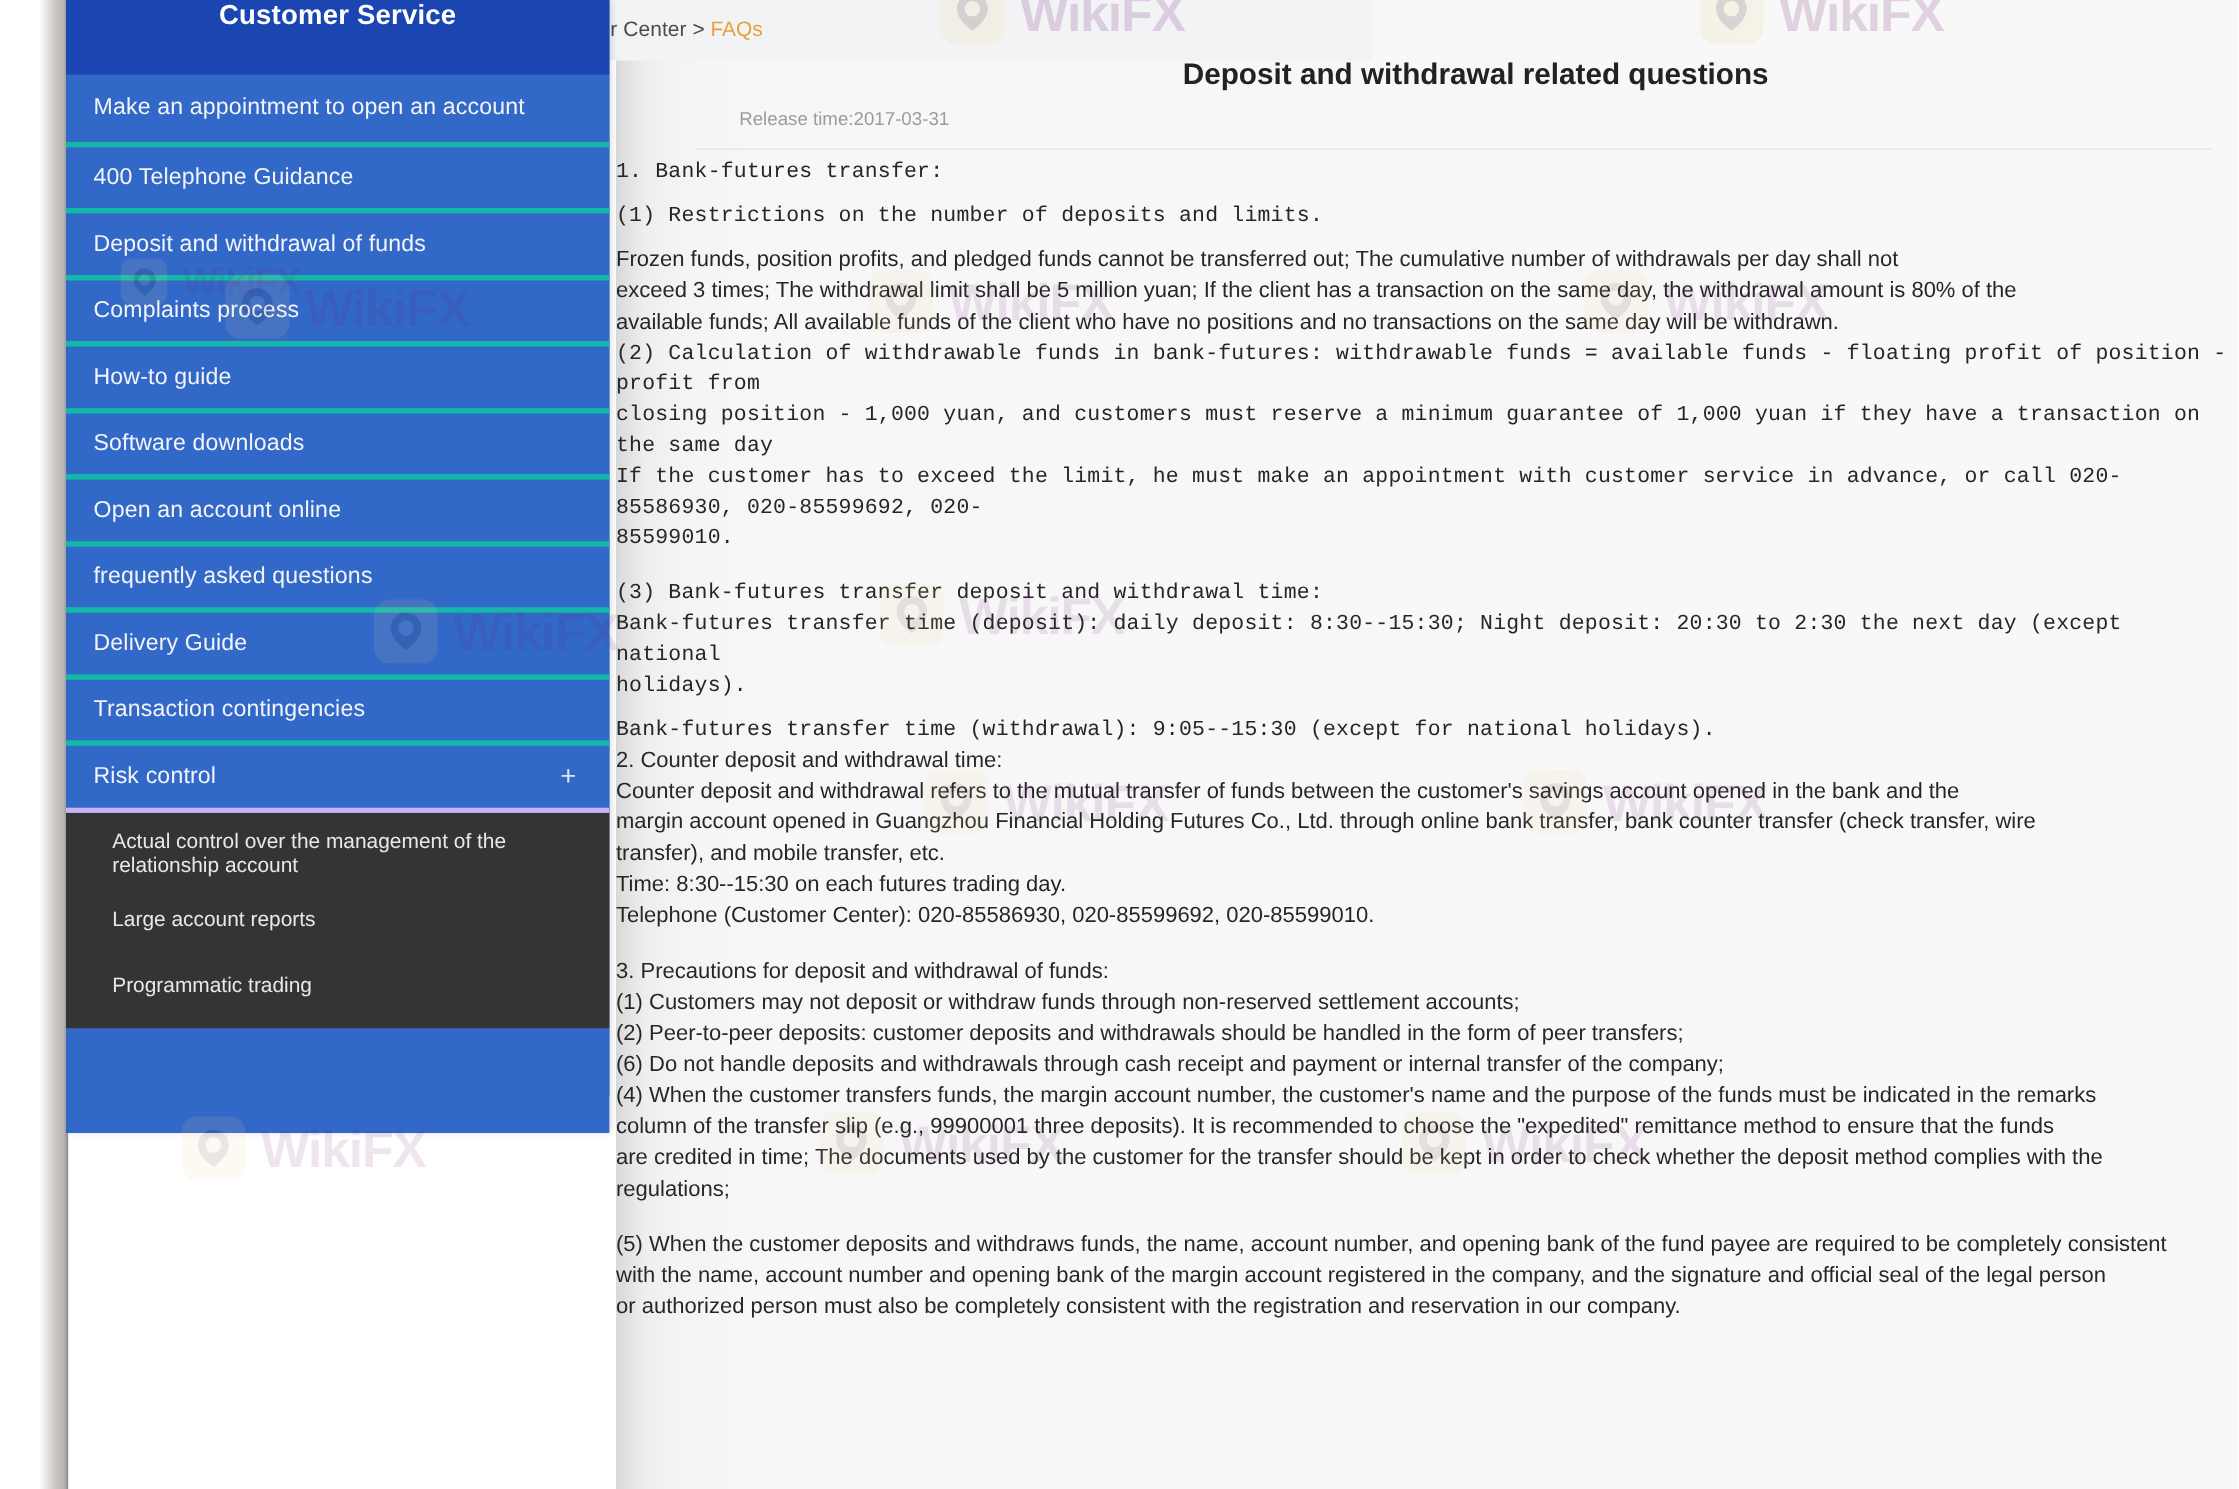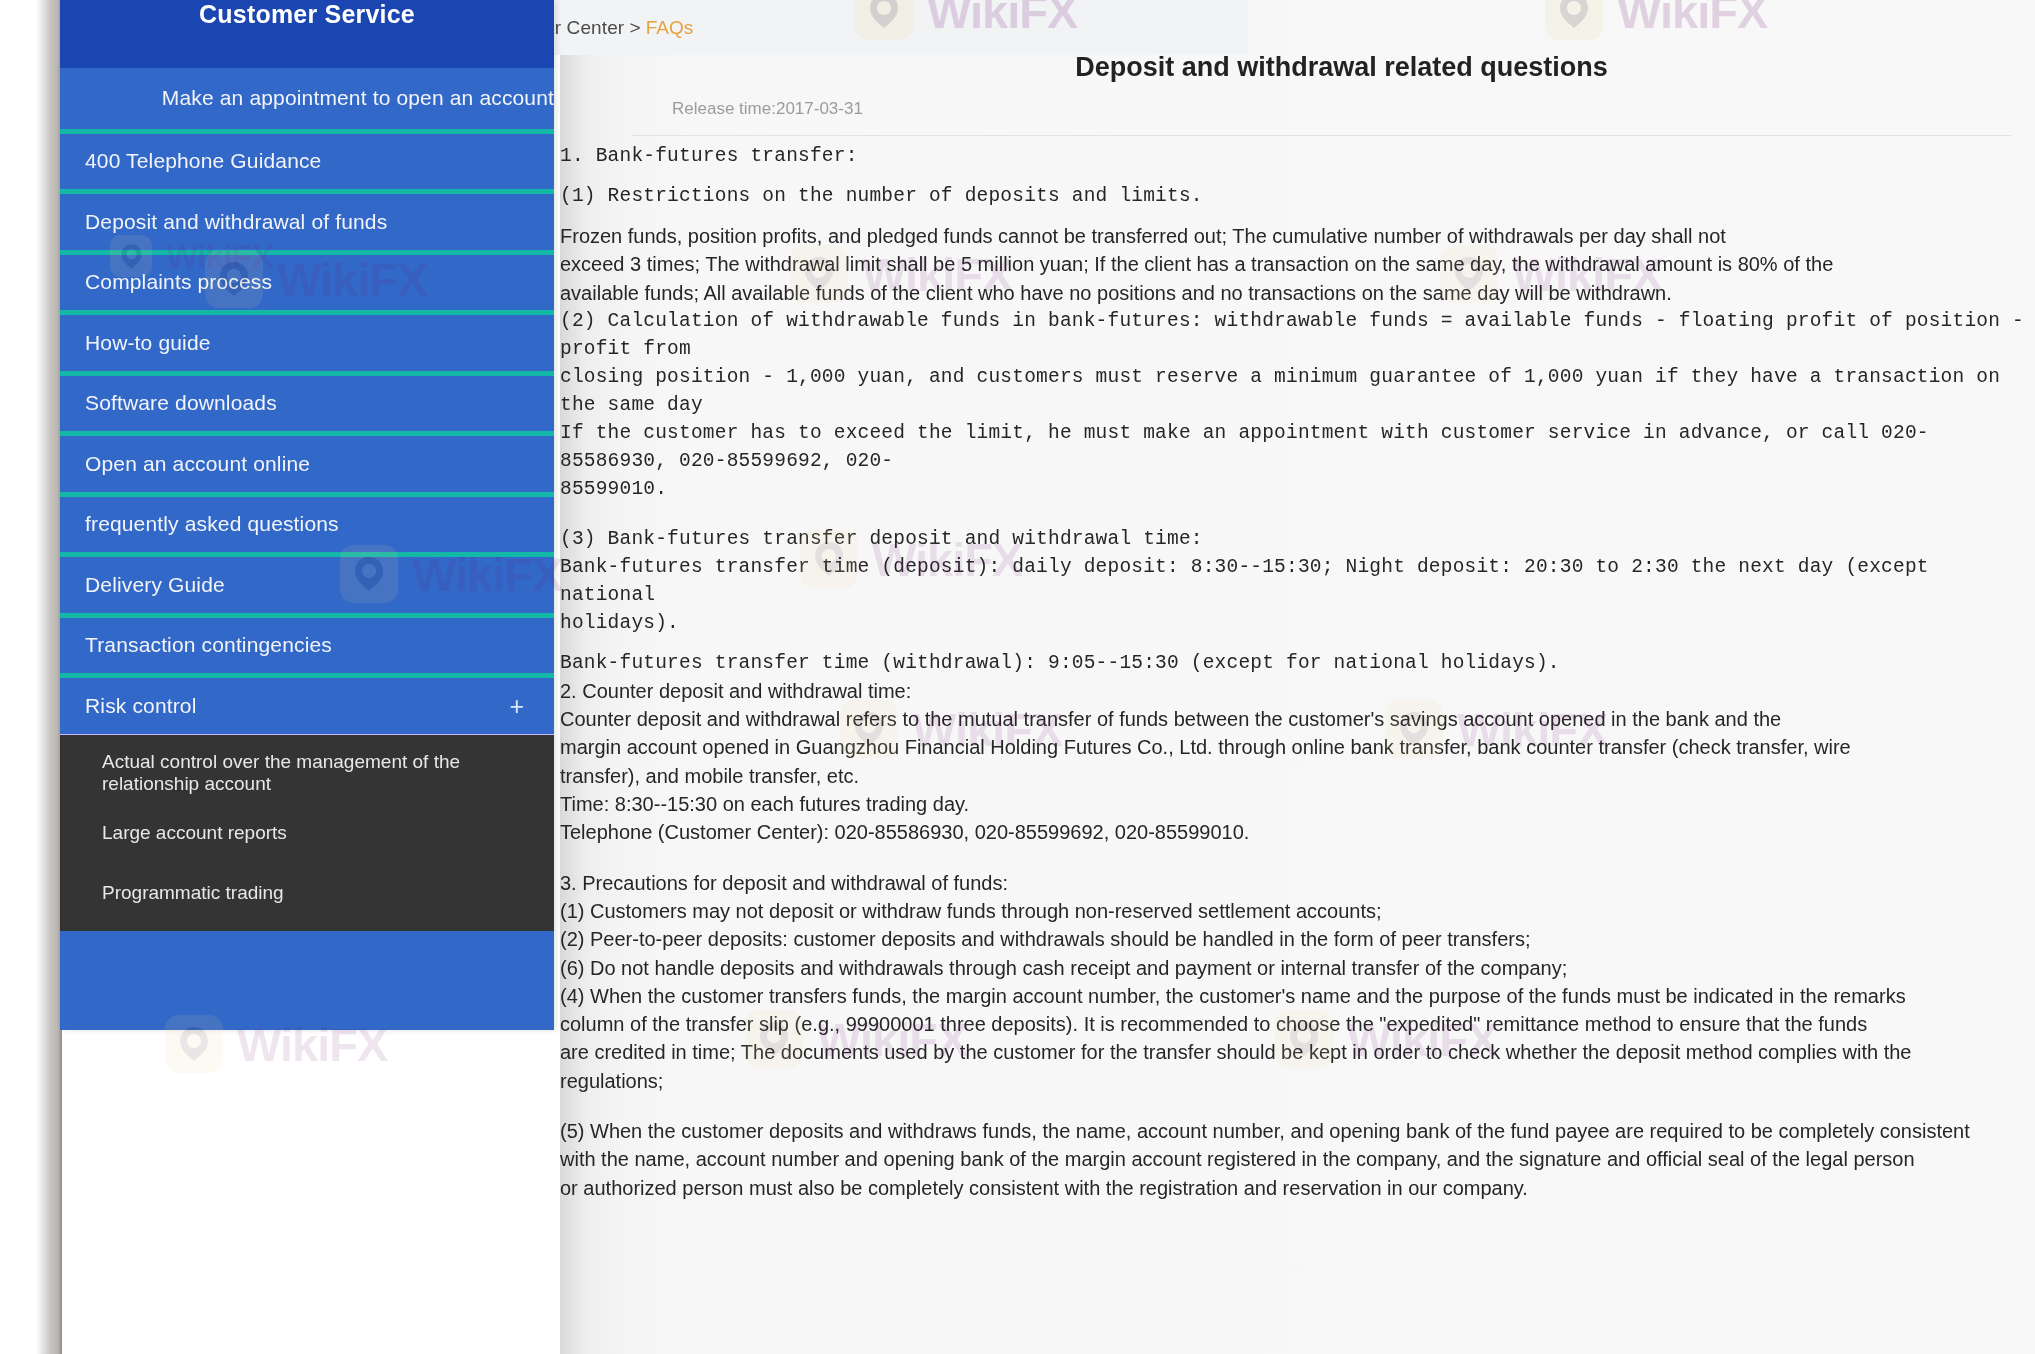--- a/index.html
+++ b/index.html
@@ -169,21 +169,21 @@
     top: 50%;
     transform: translateY(-50%);
     color: #dce6f7;
     font-size: 25px;
     line-height: 1;
   }
   #submenu {
     background: #343434;
     padding-top: 8px;
     padding-bottom: 8px;
-    border-top: 1px solid #c4b5fd;
+    border-top: 5px solid #c4b5fd;
   }
   .submenu-item {
     height: 60px;
     display: flex;
     align-items: center;
     padding-left: 42px;
     box-sizing: border-box;
   }
   .submenu-item .smi-label {
     color: #e8e8e8;
@@ -285,21 +285,21 @@
   </div>
 
   <div id="sidebar-shadow"></div>
 
   <div id="sidebar">
 
     <div id="sidebar-head">
       <span class="head-label">Customer Service</span>
     </div>
 
-    <div class="menu-item" style="border-top:none;justify-content:flex-end;">
+    <div class="menu-item" style="border-top:none;">
       <span class="mi-label">Make an appointment to open an account</span>
     </div>
     <div class="menu-item">
       <span class="mi-label">400 Telephone Guidance</span>
     </div>
     <div class="menu-item">
       <span class="mi-label">Deposit and withdrawal of funds</span>
     </div>
     <div class="menu-item">
       <span class="mi-label">Complaints process</span>

